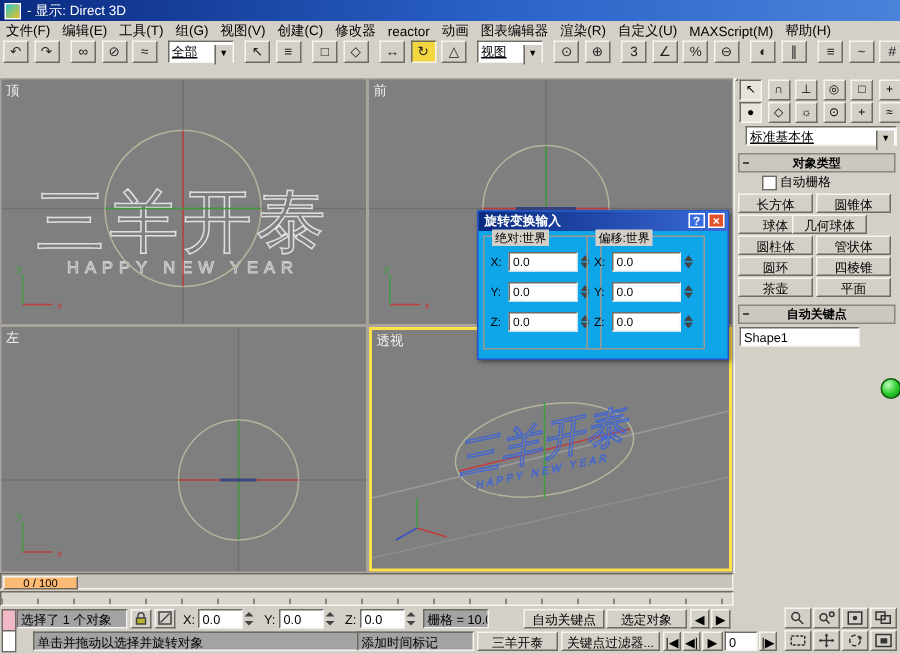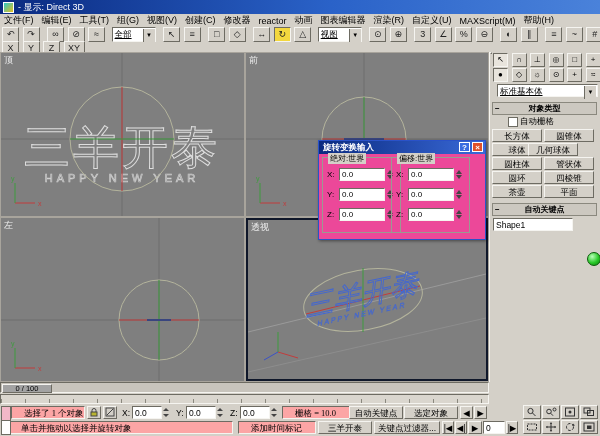--- a/index.html
+++ b/index.html
@@ -25,23 +25,23 @@
   .tb.g{margin-left:5px;}
   .dd{display:inline-block;height:13px;margin-left:4px;vertical-align:top;background:#fff;
       border:1px solid;border-color:#6d6b62 #f5f4f0 #f5f4f0 #6d6b62;}
   .dd .ddt{display:inline-block;min-width:26px;padding:0 2px;font-size:8.5px;line-height:13px;font-style:normal;text-decoration:underline;}
   .dd .dda{display:inline-block;width:11px;text-align:center;font-size:6px;line-height:13px;font-style:normal;
       background:#d4d0c8;border-left:1px solid #6d6b62;}
   
   #vparea{left:0;top:52px;width:489px;height:330px;background:#a8a49c;}
   .vp{position:absolute;background:#7f7f7f;overflow:hidden;}
   .vp-label{position:absolute;top:1px;left:3px;color:#eee;font-size:9px;z-index:5;}
-  #vp-br{border:2px solid #0f172a;}
-  
-  #dlg{left:318px;top:140px;width:166px;height:98px;z-index:60;background:#ec4899;
+  #vp-br{border:2px solid #fde047;}
+  
+  #dlg{left:318px;top:140px;width:166px;height:98px;z-index:60;background:#0ea5e9;
        border:1px solid #2a52c8;box-shadow:1px 1px 3px rgba(0,0,0,.45);}
   #dlg-title{position:absolute;left:0;top:0;width:100%;height:13px;box-sizing:border-box;
        background:linear-gradient(90deg,#0a2a80,#3a6ad8);color:#fff;font-weight:bold;font-size:8.5px;
        line-height:13px;padding-left:4px;display:flex;}
   #dlg-title .sp{flex:1;}
   .dlgbtn{width:11px;height:10px;margin:1px 2px 0 0;text-align:center;line-height:10px;font-size:8px;color:#fff;border:1px solid #fff;box-sizing:border-box;}
   #dlg-help{background:#3a6ce0;}
   #dlg-close{background:#e0512a;}
   .grp{position:absolute;top:16px;width:77px;height:74px;border:1px solid #9b9a92;}
   .grp .lg{position:absolute;top:-5px;left:5px;background:#d4d0c8;padding:0 2px;font-size:8px;}
@@ -61,26 +61,26 @@
   .ptab.active{background:#e8e4dc;border-color:#6d6b62 #f5f4f0 #f5f4f0 #6d6b62;}
   .rollout{position:absolute;left:2px;width:103px;height:11px;line-height:11px;background:#ccc8c0;
         border:1px solid #8a887e;font-weight:bold;font-size:8px;text-align:center;}
   .rollout .rm{position:absolute;left:2px;top:0;font-style:normal;font-weight:bold;}
   .objbtn{position:absolute;width:50px;height:13px;line-height:13px;text-align:center;font-size:8.5px;
         background:#d4d0c8;border:1px solid;border-color:#f5f4f0 #6d6b62 #6d6b62 #f5f4f0;box-sizing:border-box;}
   .cb{position:absolute;width:8px;height:8px;background:#fff;border:1px solid #6d6b62;}
   
   #timeslider{left:0;top:382px;width:489px;height:11px;background:#c8c4bc;border:1px solid;border-color:#6d6b62 #f5f4f0 #f5f4f0 #6d6b62;box-sizing:border-box;}
   #tshandle{position:absolute;left:1px;top:1px;width:48px;height:7px;line-height:7px;text-align:center;font-size:7.5px;
-        background:#a3a3a3;border:1px solid;border-color:#f5f4f0 #6d6b62 #6d6b62 #f5f4f0;}
+        background:#fdba74;border:1px solid;border-color:#f5f4f0 #6d6b62 #6d6b62 #f5f4f0;}
   #trackbar{left:0;top:394px;width:489px;height:10px;background:#dad6ce;border:1px solid;border-color:#6d6b62 #f5f4f0 #f5f4f0 #6d6b62;box-sizing:border-box;
         background-image:repeating-linear-gradient(90deg,#8a887e 0 1px,transparent 1px 24px);background-size:100% 4px;background-position:0 100%;background-repeat:no-repeat;}
   .srow2{position:absolute;left:0;width:600px;height:15px;}
-  .sbox{position:absolute;top:0;height:13px;line-height:13px;padding:0 12px;font-size:8.5px;white-space:nowrap;overflow:hidden;
-        background:#fca5a5;border:1px solid;border-color:#6d6b62 #f5f4f0 #f5f4f0 #6d6b62;box-sizing:border-box;font-family:Liberation Serif, serif;}
+  .sbox{position:absolute;top:0;height:13px;line-height:13px;padding:0 2px;font-size:8.5px;white-space:nowrap;overflow:hidden;
+        background:#a3a3a3;border:1px solid;border-color:#6d6b62 #f5f4f0 #f5f4f0 #6d6b62;box-sizing:border-box;}
   .sbtn{position:absolute;top:0;height:13px;line-height:12px;text-align:center;font-size:8.5px;white-space:nowrap;overflow:hidden;
         background:#d4d0c8;border:1px solid;border-color:#f5f4f0 #6d6b62 #6d6b62 #f5f4f0;box-sizing:border-box;}
   .sfld{position:absolute;top:0;height:13px;line-height:12px;padding-left:2px;font-size:8.5px;
         background:#fff;border:1px solid;border-color:#6d6b62 #f5f4f0 #f5f4f0 #6d6b62;box-sizing:border-box;}
   .slab{position:absolute;top:2px;font-size:8.5px;}
   .mspin{position:absolute;top:0;width:8px;height:13px;}
   .mspin i{position:absolute;left:1px;width:0;height:0;border-left:3px solid transparent;border-right:3px solid transparent;}
   .mspin .up{top:2px;border-bottom:3px solid #444;}
   .mspin .dn{bottom:2px;border-top:3px solid #444;}
   .navbtn{position:absolute;width:18px;height:14px;background:#d4d0c8;border:1px solid;border-color:#f5f4f0 #6d6b62 #6d6b62 #f5f4f0;box-sizing:border-box;}
@@ -141,26 +141,20 @@
     <span class="tb g">◐</span>
     <span class="tb">∥</span>
     <span class="tb g">≡</span>
     <span class="tb">~</span>
     <span class="tb">#</span>
     
     
     
   </div>
 
-  <div class="tbr" style="top:41px">
-    <span class="tb">X</span>
-    <span class="tb">Y</span>
-    <span class="tb">Z</span>
-    <span class="tb" style="width:19px">XY</span>
-  </div>
 
   <div id="vparea" class="abs">
 
     <div class="vp" style="left:1px;top:1px;width:243px;height:163px">
       <span class="vp-label">顶</span>
       <svg width="243" height="163">
         <line x1="0" y1="86" x2="243" y2="86" stroke="#6f6f6f"></line>
         <line x1="121" y1="0" x2="121" y2="163" stroke="#6f6f6f"></line>
         <text x="121" y="110" font-size="46" letter-spacing="3" text-anchor="middle" fill="none" stroke="#dedede" stroke-width="1">三羊开泰</text>
         <text x="121" y="129" font-size="11" letter-spacing="4" text-anchor="middle" fill="none" stroke="#cfcfcf" stroke-width="0.7">HAPPY NEW YEAR</text>
@@ -365,29 +359,29 @@
     <span class="mspin" style="left:216px">
         <i class="up"></i>
         <i class="dn"></i>
       </span>
     <span class="slab" style="left:230px">Z:</span>
     <div class="sfld" style="left:240px;width:30px">0.0</div>
     <span class="mspin" style="left:270px">
         <i class="up"></i>
         <i class="dn"></i>
       </span>
-    <div class="sbox" style="left:282px;width:81px">栅格 = 10.0</div>
+    <div class="sbox" style="left:282px;width:44px">栅格 = 10.0</div>
     <div class="sbtn" style="left:349px;width:54px">自动关键点</div>
     <div class="sbtn" style="left:404px;width:54px">选定对象</div>
     <div class="sbtn" style="left:460px;width:13px">◀</div>
     <div class="sbtn" style="left:474px;width:13px">▶</div>
   </div>
 
   <div class="srow2" style="top:421px">
-    <div class="sbox" style="left:8px;width:225px">单击并拖动以选择并旋转对象</div>
+    <div class="sbox" style="left:22px;width:225px">单击并拖动以选择并旋转对象</div>
     <div class="sbox" style="left:238px;width:78px">添加时间标记</div>
     <div class="sbtn" style="left:318px;width:54px">三羊开泰</div>
     <div class="sbtn" style="left:374px;width:66px">关键点过滤器...</div>
     <div class="sbtn" style="left:442px;width:12px">|◀</div>
     <div class="sbtn" style="left:455px;width:12px">◀|</div>
     <div class="sbtn" style="left:468px;width:14px">▶</div>
     <div class="sfld" style="left:483px;width:22px">0</div>
     <div class="sbtn" style="left:506px;width:12px">|▶</div>
   </div>
 

